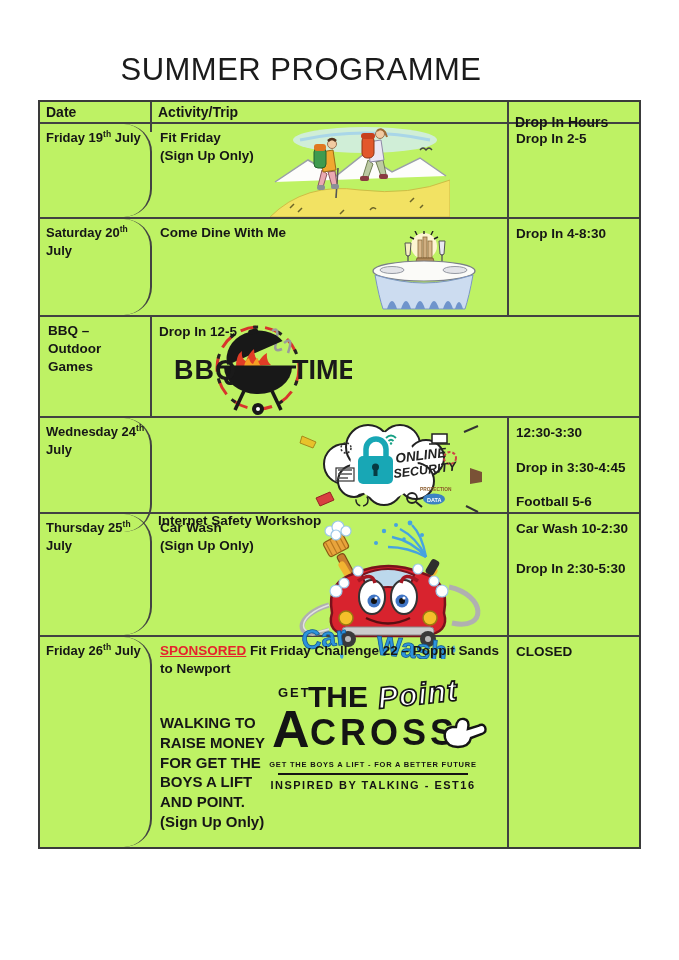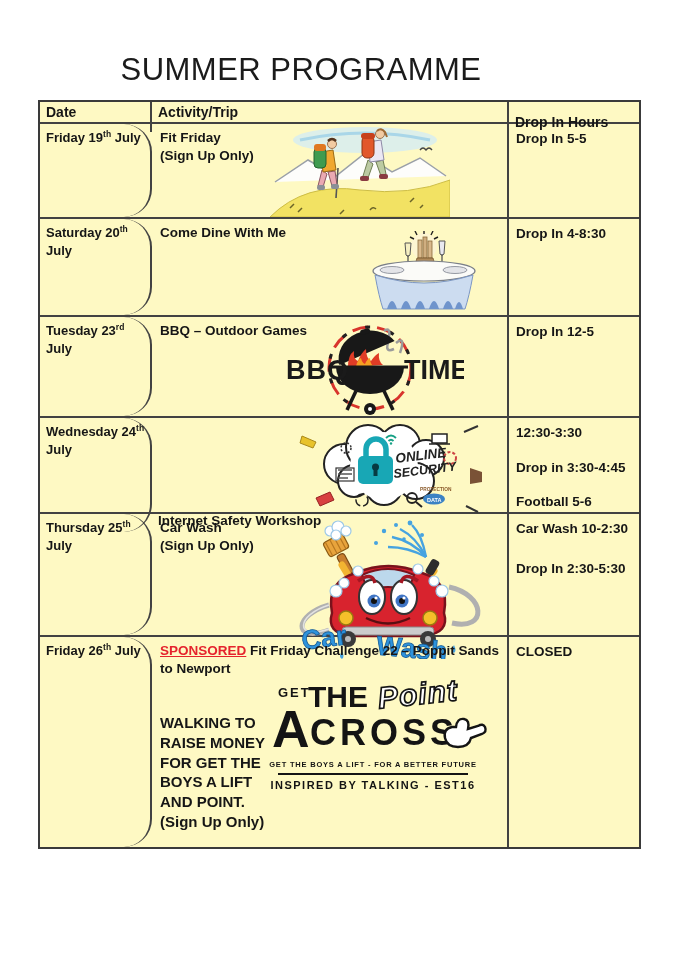--- a/index.html
+++ b/index.html
@@ -12,21 +12,21 @@
     overflow:hidden;
   }
   .title {
     position:absolute; top:52px; left:0; width:602px;
     text-align:center; font-size:31px; font-weight:400;
     letter-spacing:0.5px; color:#1b1b1b;
   }
   .prog-table {
     position:absolute; left:38px; top:100px; width:603px;
     border:2px solid #3a3a3a;
-    background:#fef9c3;
+    background:#bef264;
   }
   .row { display:grid; grid-template-columns:112px 357px 130px; border-bottom:2px solid #424242; position:relative; }
   .row:last-child { border-bottom:none; }
   .cell { border-right:2px solid #424242; position:relative; overflow:visible; }
   .cell:last-child { border-right:none; }
   .hdr { height:22px; }
   .hdr .cell { font-weight:700; font-size:14px; padding:2px 6px; }
   .h-r1{height:95px} .h-r2{height:98px} .h-r3{height:101px}
   .h-r4{height:96px} .h-r5{height:123px} .h-r6{height:210px}
   .date-cell { font-weight:700; font-size:13px; line-height:1.35; padding:5px 4px 4px 6px;border-radius:28px; }
@@ -100,21 +100,21 @@
           <rect x="109" y="50" width="9" height="5" rx="2" fill="#8a3b42"></rect>
           <path d="M98 18 l13 -2 l3 20 l-14 2 z" fill="#ebe8f4" stroke="#8e8aa6" stroke-width="1"></path>
           <rect x="92" y="12" width="12" height="22" rx="5" fill="#e2572b" stroke="#8e3413" stroke-width="1"></rect>
           <rect x="91" y="9" width="14" height="6" rx="3" fill="#c7401c"></rect>
           <circle cx="110" cy="10" r="4.5" fill="#f2cba2" stroke="#9a7352" stroke-width="1"></circle>
           <path d="M107 7 q4 -4 8 1 l2 5" stroke="#a06a32" stroke-width="2" fill="none"></path>
         </g>
       </svg>
     </div>
     <div class="cell hours-cell">
-      <div>Drop In 5-5</div>
+      <div>Drop In 2-5</div>
     </div>
   </div>
 
   <div class="row h-r2">
     <div class="cell date-cell">
       <span>Saturday 20</span><sup>th</sup><span> July</span>
     </div>
     <div class="cell act-cell">
       <div>Come Dine With Me</div>
       <svg class="clip clip-dining" width="114" height="84" viewBox="0 0 114 84">
@@ -149,23 +149,20 @@
             <path d="M88 78 q4 -14 8 0 z"></path>
         </g>
       </svg>
     </div>
     <div class="cell hours-cell">
       <div>Drop In 4-8:30</div>
     </div>
   </div>
 
   <div class="row h-r3">
-    <div class="cell date-cell">
-      <span>Tuesday 23</span><sup>rd</sup><span> July</span>
-    </div>
     <div class="cell act-cell">
       <div>BBQ – Outdoor Games</div>
       <svg class="clip clip-bbq" width="188" height="95" viewBox="0 0 188 95">
         <circle cx="94" cy="47" r="41" fill="none" stroke="#d8342c" stroke-width="3" stroke-dasharray="16 9"></circle>
         <circle cx="94" cy="47" r="41" fill="none" stroke="#222" stroke-width="3" stroke-dasharray="5 20" stroke-dashoffset="12"></circle>
         <path d="M108 10 q8 -6 4 12 q-3 10 6 6 M120 22 q10 -8 4 10" stroke="#9b9b9b" stroke-width="2.5" fill="none"></path>
         <g>
           <path d="M62 40 A31 27 0 0 1 120 24 Z" fill="#181818" transform="rotate(-8 91 32)"></path>
           <rect x="84" y="8" width="10" height="5" rx="2.5" fill="#181818" transform="rotate(-14 89 10)"></rect>
           <g>

